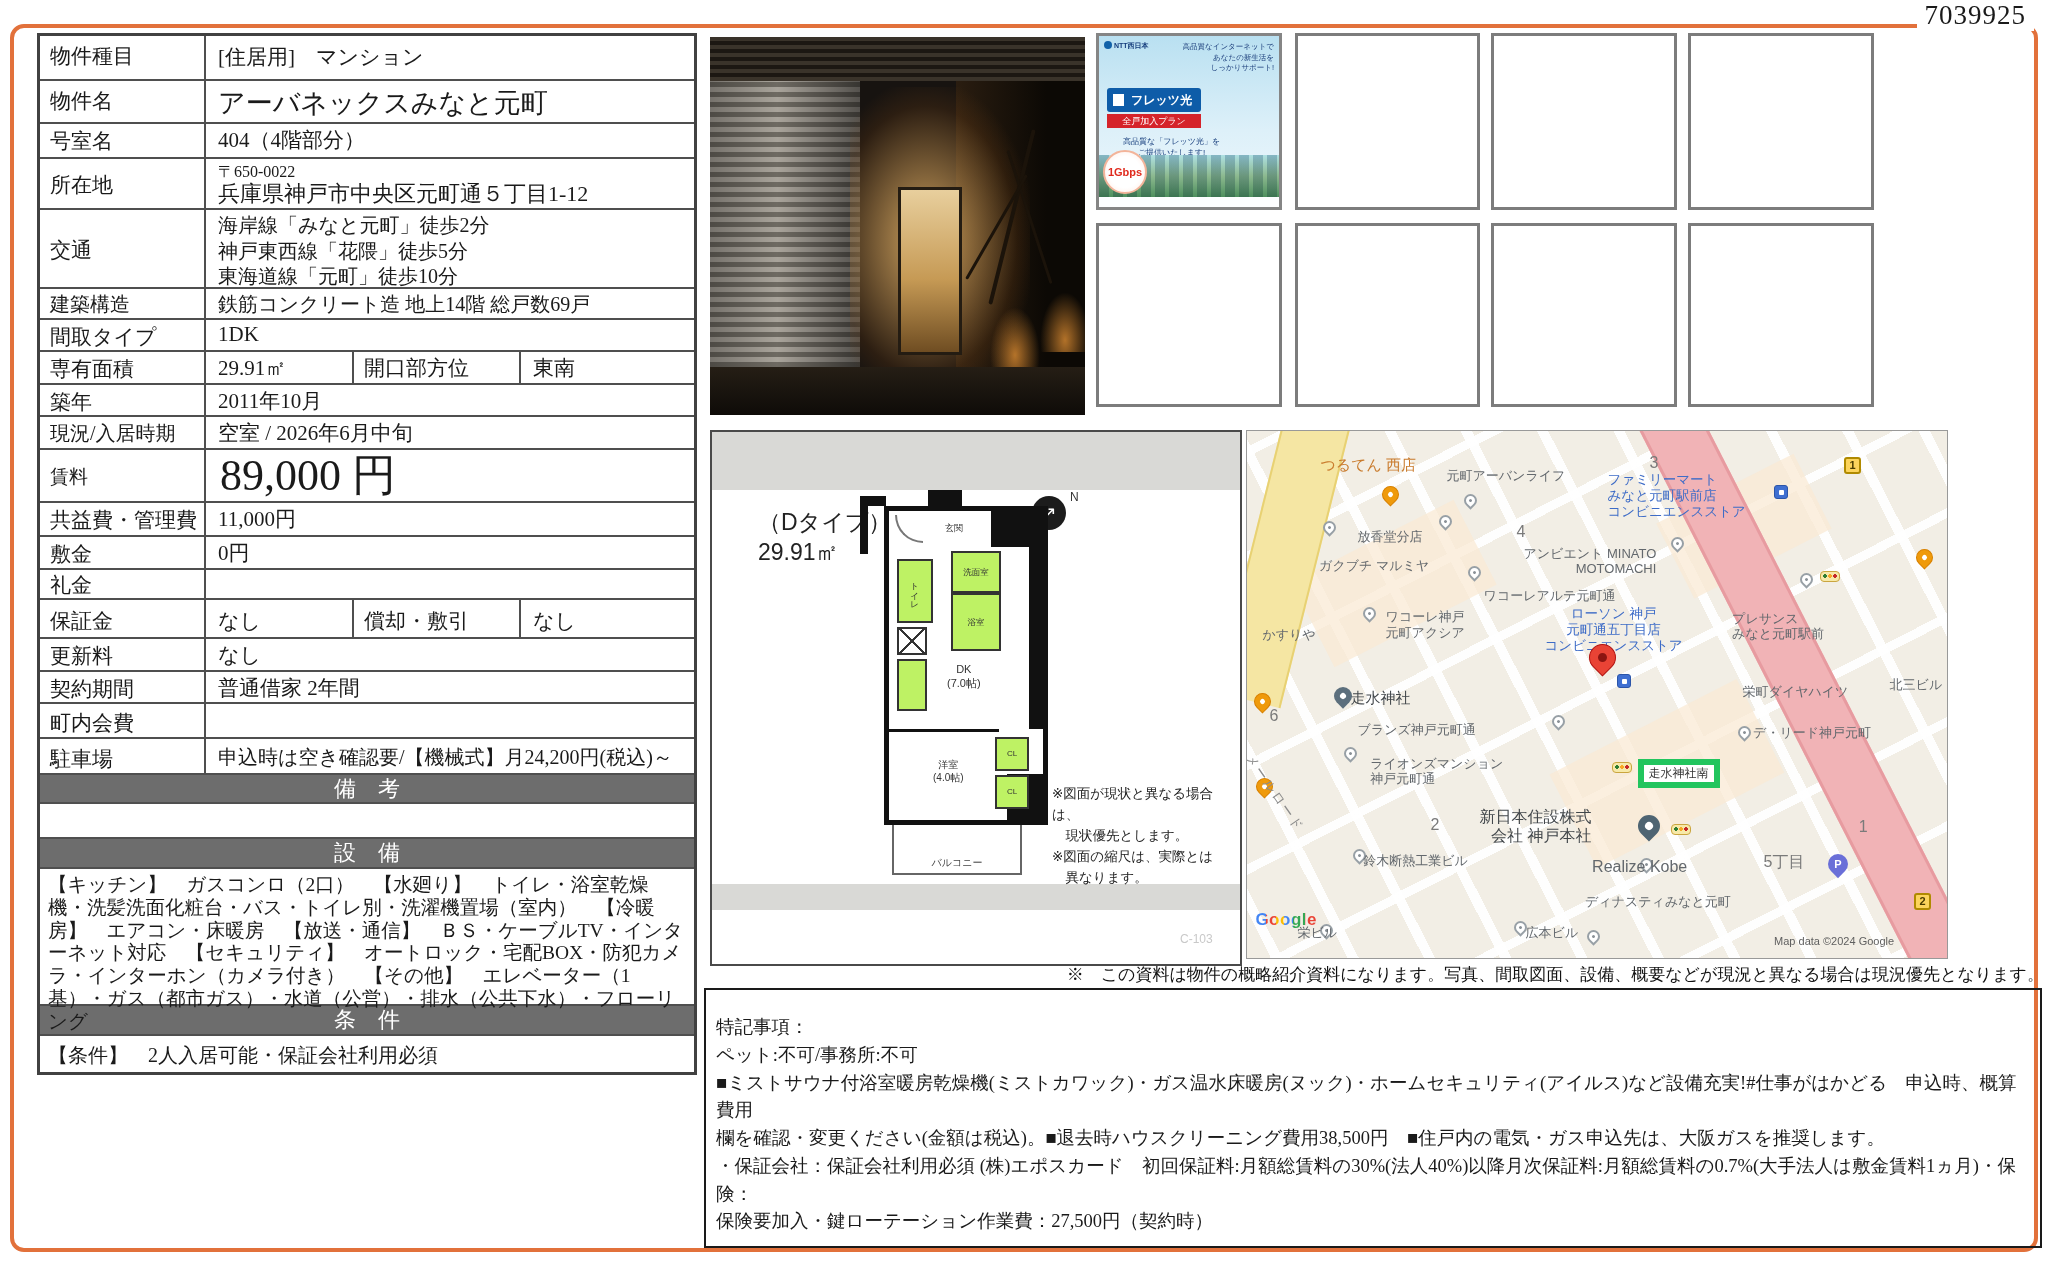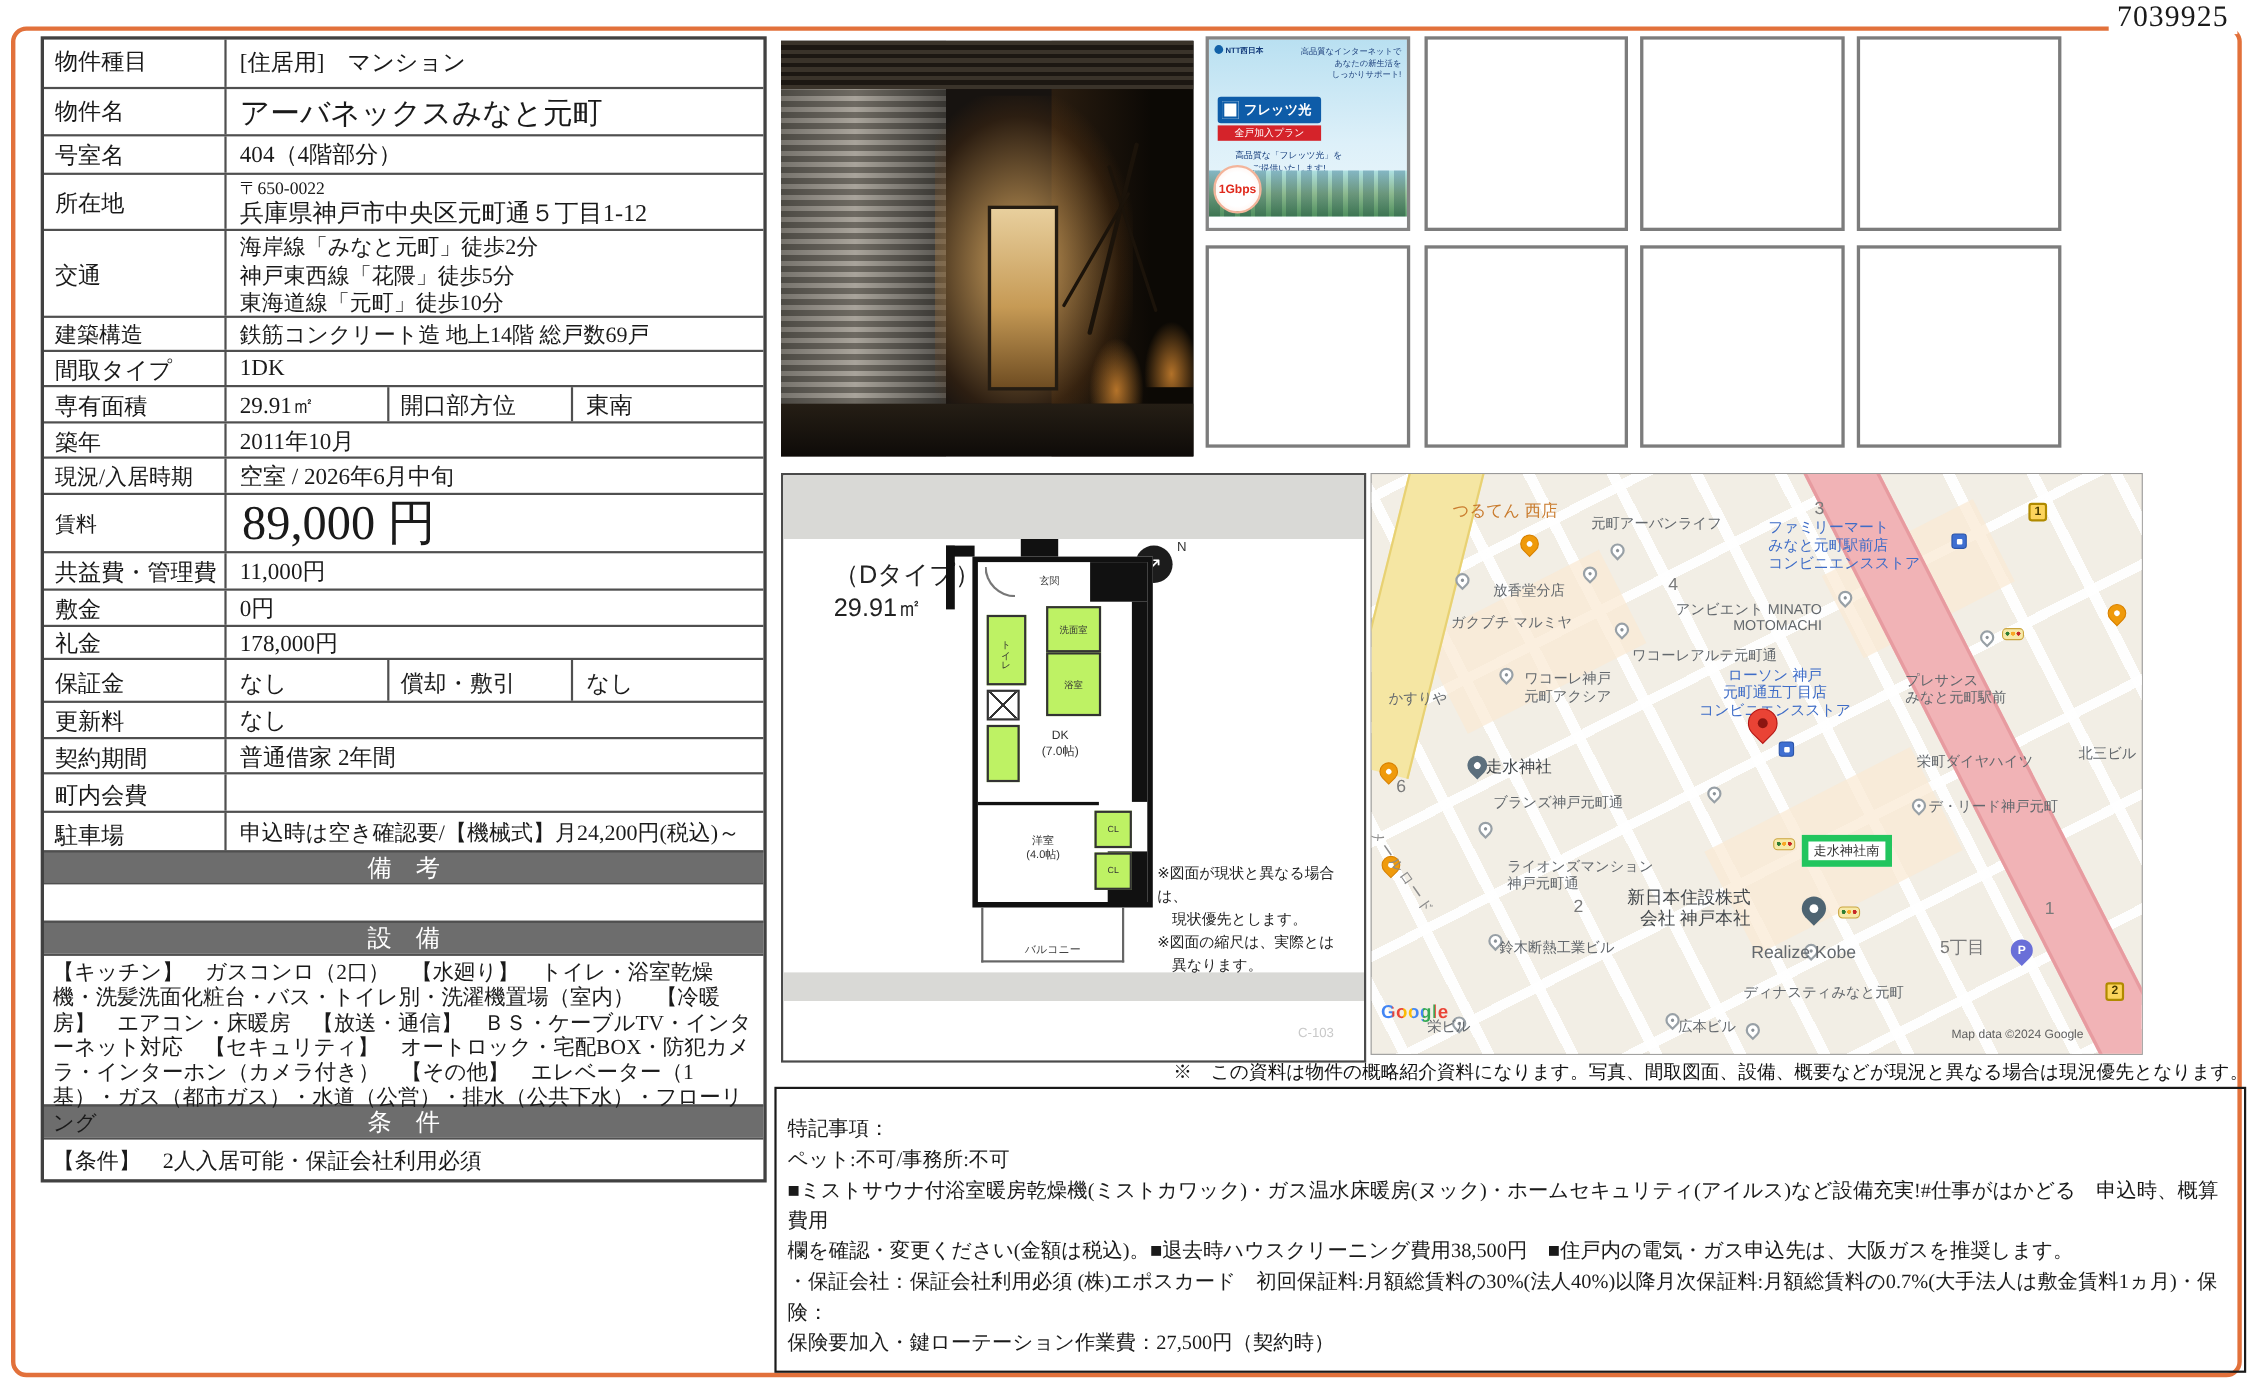--- a/index.html
+++ b/index.html
@@ -208,21 +208,20 @@
     <div class="trow" style="height:34px">
       <div class="tlabel">共益費・管理費</div>
       <div class="tvalue">11,000円</div>
     </div>
     <div class="trow" style="height:33px">
       <div class="tlabel">敷金</div>
       <div class="tvalue">0円</div>
     </div>
     <div class="trow" style="height:30px">
       <div class="tlabel" style="padding-top:1px">礼金</div>
-      <div class="tvalue" style="padding-top:1px">178,000円</div>
     </div>
     <div class="trow" style="height:39px">
       <div class="tlabel" style="padding-top:7px">保証金</div>
       <div class="tv1" style="padding-top:7px">なし</div>
       <div class="tl2" style="padding-top:7px">償却・敷引</div>
       <div class="tvalue" style="padding-top:7px">なし</div>
     </div>
     <div class="trow" style="height:33px">
       <div class="tlabel">更新料</div>
       <div class="tvalue">なし</div>
@@ -351,21 +350,21 @@
         <div class="ml g" style="left: 2.2%; top: 37.1%;">かすりや</div>
         <div class="ml g" style="left: 69.3%; top: 34.1%;">プレサンス
 みなと元町駅前</div>
         <div class="ml d" style="left: 14.8%; top: 49%;">走水神社</div>
         <div class="ml g" style="left: 70.8%; top: 48.1%;">栄町ダイヤハイツ</div>
         <div class="ml g" style="left: 91.8%; top: 46.6%;">北三ビル</div>
         <div class="ml g" style="left: 15.8%; top: 55.3%;">ブランズ神戸元町通</div>
         <div class="ml n lg" style="left: 3.2%; top: 52.1%;">6</div>
         <div class="ml box" style="left: 55.8%; top: 62.3%;">走水神社南</div>
         <div class="ml g" style="left: 72.3%; top: 55.8%;">デ・リード神戸元町</div>
-        <div class="ml g" style="left: 17.6%; top: 61.6%; margin-top: 24px;">ライオンズマンション
+        <div class="ml g" style="left: 17.6%; top: 61.6%;">ライオンズマンション
 神戸元町通</div>
         <div class="ml n lg" style="left: 26.2%; top: 72.8%;">2</div>
         <div class="ml d lg ra" style="left: 33.2%; top: 71.3%;">新日本住設株式
 会社 神戸本社</div>
         <div class="ml rot" style="left: 1.2%; top: 60.8%;">メールロード</div>
         <div class="ml g" style="left: 16.6%; top: 80.1%;">鈴木断熱工業ビル</div>
         <div class="ml g lg" style="left: 49.3%; top: 80.8%;">Realize Kobe</div>
         <div class="ml n lg" style="left: 73.8%; top: 79.8%;">5丁目</div>
         <div class="ml n lg" style="left: 87.4%; top: 73.3%;">1</div>
         <div class="ml g" style="left: 48.3%; top: 87.8%;">ディナスティみなと元町</div>

